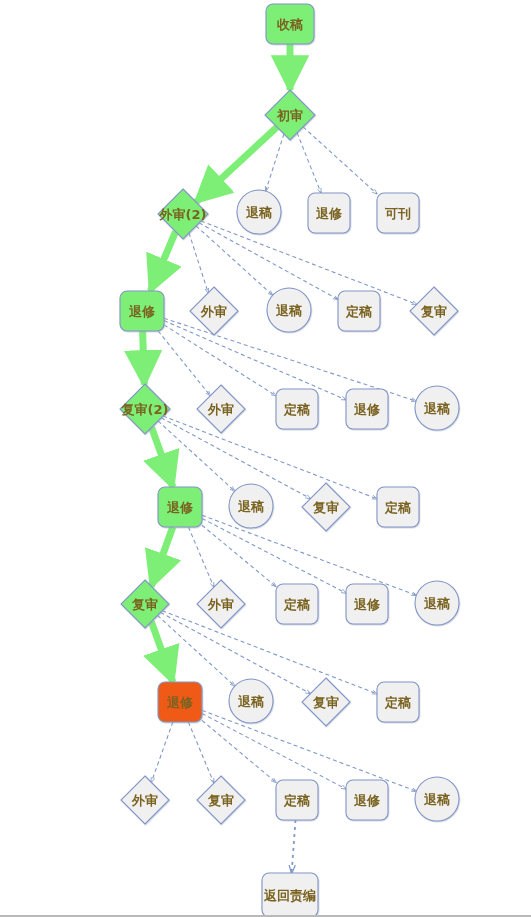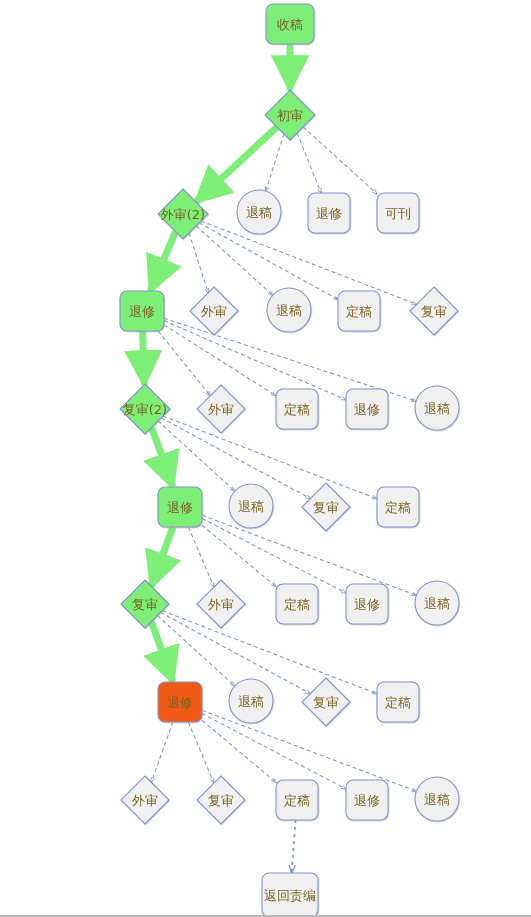--- a/index.html
+++ b/index.html
@@ -1,20 +1,20 @@
 <!DOCTYPE html>
 <html><head>
 <meta charset="utf-8">
 <style>
   html,body{margin:0;padding:0;background:#ffffff;}
   body{
     width:531px;height:917px;overflow:hidden;
     font-family:"DejaVu Sans","Liberation Sans",sans-serif;
   }
-  #canvas{position:relative;width:531px;height:917px;background:#fff;}
+  #canvas{position:relative;width:531px;height:917px;background:#fff;font-weight:bold;}
   svg.diagram{position:absolute;left:0;top:0;width:531px;height:917px;}
   .node-label{
     font-family:"DejaVu Sans","Liberation Sans",sans-serif;
     font-size:13px;
     fill:#7a6320;
     text-anchor:middle;
     dominant-baseline:middle;
     pointer-events:none;
     white-space:pre;
   }

